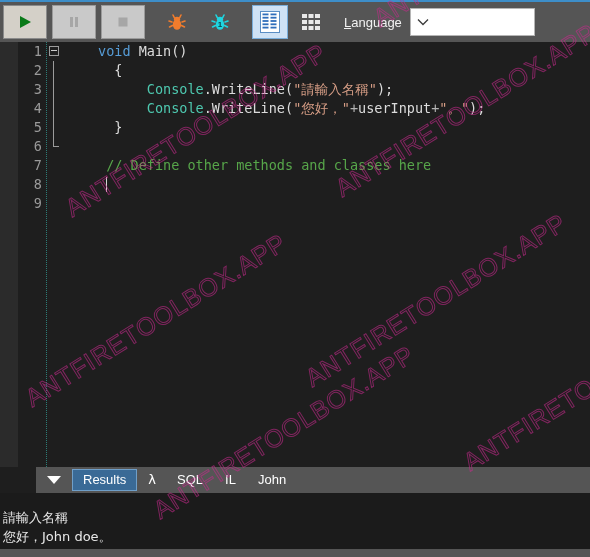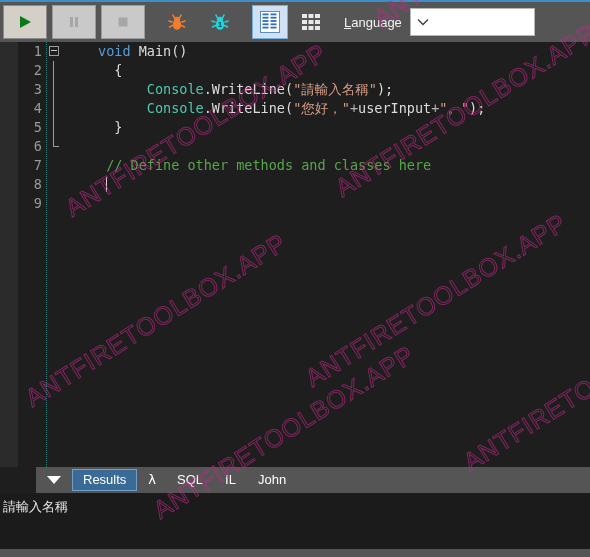--- a/index.html
+++ b/index.html
@@ -248,21 +248,21 @@
   .tab.greek {
     font-family: "DejaVu Sans", sans-serif;
     padding: 0 9px;
   }
 
   .output {
     position: absolute;
     left: 0; top: 493px;
     width: 590px; height: 56px;
     background: #1b1b1b;
-    padding: 4px 3px 0 3px;
+    padding: 15px 3px 0 3px;
     box-sizing: border-box;
     overflow: hidden;
   }
   .out-line {
     font-family: "DejaVu Sans", sans-serif;
     font-size: 13px;
     line-height: 19px;
     color: #e8e8e8;
     white-space: pre;
   }
@@ -458,20 +458,21 @@
         <div class="tab active">Results</div>
         <div class="tab greek">λ</div>
         <div class="tab">SQL</div>
         <div class="tab">IL</div>
         <div class="tab">John</div>
       </div>
   </div>
 
   <div class="output" id="output">
       <div class="out-line">請輸入名稱</div>
+      <div class="out-line">您好，John doe。</div>
     </div>
 
   <div class="statusbar"></div>
 
   <div class="wm-layer" id="wmlayer">
       <div class="wm" style="left: 368px; top: 8px; transform: rotate(-32deg);">ANTFIRETOOLBOX.APP</div>
       <div class="wm" style="left: 60px; top: 198px; transform: rotate(-32deg);">ANTFIRETOOLBOX.APP</div>
       <div class="wm" style="left: 330px; top: 178px; transform: rotate(-32deg);">ANTFIRETOOLBOX.APP</div>
       <div class="wm" style="left: 20px; top: 388px; transform: rotate(-32deg);">ANTFIRETOOLBOX.APP</div>
       <div class="wm" style="left: 300px; top: 368px; transform: rotate(-32deg);">ANTFIRETOOLBOX.APP</div>

